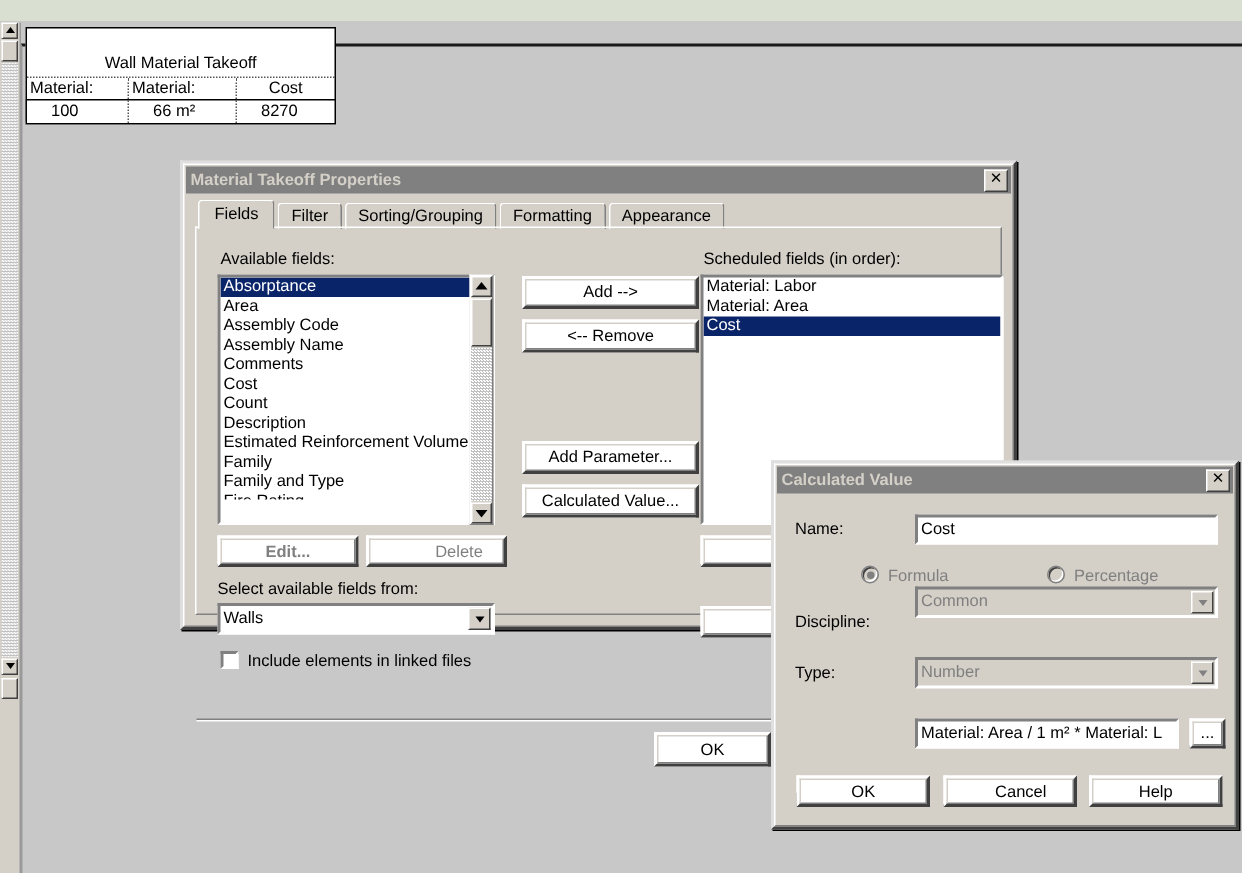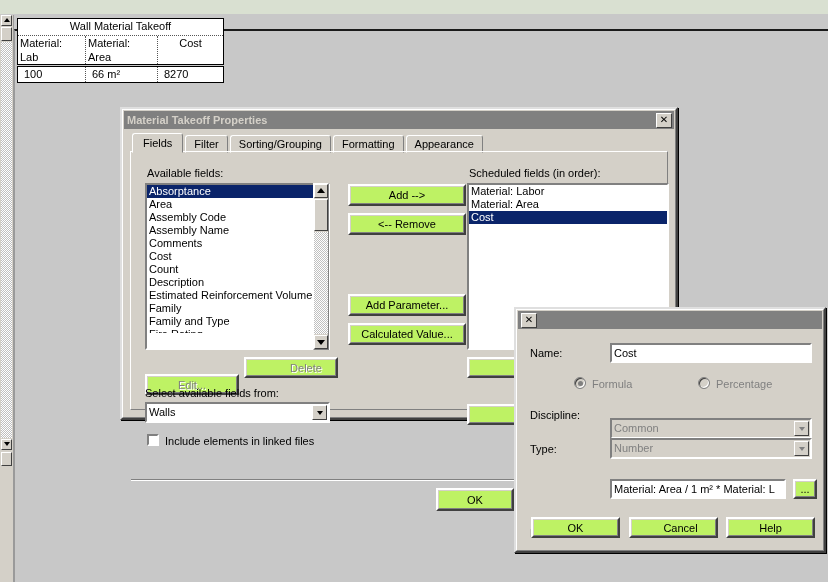--- a/index.html
+++ b/index.html
@@ -30,30 +30,30 @@
      background:repeating-conic-gradient(#fff 0% 25%, #c0c0c0 0% 50%) 0 0/2px 2px;}
   .left-scroll .sb-thumb2{position:absolute;left:1px;top:437px;width:11px;height:14px;background:#d4d0c8;
      border:1px solid #fff;border-right-color:#404040;border-bottom-color:#404040;box-sizing:border-box;}
   .tri{width:0;height:0;margin:2px auto 0;}
   .tri.up{border-left:3px solid transparent;border-right:3px solid transparent;border-bottom:4px solid #000;}
   .tri.down{border-left:3px solid transparent;border-right:3px solid transparent;border-top:4px solid #000;}
 
   
   .schedule{position:absolute;left:17px;top:18px;width:207px;background:#fff;
      border:1px solid #000;box-sizing:border-box;font-size:11px;}
-  .sch-title{text-align:center;padding:1px 0 2px;border-bottom:1px dotted #555;line-height:13px;}
+  .sch-title{text-align:center;padding:17px 0 2px;border-bottom:1px dotted #555;line-height:13px;}
   .sch-hdr{display:flex;line-height:14px;}
   .sch-hdr div{padding:0 2px;box-sizing:border-box;}
   .sch-hdr .c1{width:68px;border-right:1px dotted #555;}
   .sch-hdr .c2{width:72px;border-right:1px dotted #555;}
   .sch-hdr .c3{width:65px;text-align:center;}
   .sch-rows{position:absolute;left:17px;top:66px;width:207px;background:#fff;
      border:1px solid #000;box-sizing:border-box;}
   .sch-rows .row{display:flex;line-height:15px;}
-  .sch-rows .row div{padding:0 6px;box-sizing:border-box;}
+  .sch-rows .row div{padding:0 16px;box-sizing:border-box;}
   .sch-rows .row .c1{width:68px;border-right:1px dotted #555;}
   .sch-rows .row .c2{width:72px;border-right:1px dotted #555;}
   .sch-rows .row .c3{width:65px;}
 
   
   .dialog{position:absolute;background:#d4d0c8;
      border:2px solid;border-color:#dfdfdf #404040 #404040 #dfdfdf;
      box-shadow:1px 1px 0 #000;box-sizing:border-box;}
   .dlg-inner-border{position:absolute;inset:0;border:1px solid;
      border-color:#fff #808080 #808080 #fff;pointer-events:none;}
@@ -77,21 +77,21 @@
 
   
   .lbl{position:absolute;font-size:11px;white-space:nowrap;}
   .lbl.dim{color:#808080;}
   .listbox{position:absolute;background:#fff;overflow:hidden;
      border:2px solid;border-color:#808080 #fff #fff #808080;box-sizing:border-box;}
   .listbox .li{padding:0 2px;line-height:13px;font-size:11px;white-space:nowrap;}
   .listbox .li.sel{background:#0a246a;color:#fff;}
   .listbox .li.partial{height:5px;overflow:hidden;}
 
-  .btn{position:absolute;background:#bef264;font-size:11px;text-align:center;
+  .btn{position:absolute;background:#ffffff;font-size:11px;text-align:center;
      border:2px solid;border-color:#fff #404040 #404040 #fff;box-sizing:border-box;
      display:flex;align-items:center;justify-content:center;cursor:default;}
   .btn .ib{position:absolute;inset:0;border:1px solid;
      border-color:#d4d0c8 #808080 #808080 #d4d0c8;pointer-events:none;}
   .btn.disabled{color:#808080;text-shadow:1px 1px 0 #fff;}
 
   .textbox{position:absolute;background:#fff;font-size:11px;line-height:16px;
      padding:0 2px;overflow:hidden;white-space:nowrap;
      border:2px solid;border-color:#808080 #fff #fff #808080;box-sizing:border-box;}
 
@@ -226,21 +226,21 @@
         <span class="ib"></span>
         <span>Calculated Value...</span>
       </div>
 
     <div class="listbox" style="left:336px;top:31px;width:202px;height:167px;">
       <div class="li">Material: Labor</div>
       <div class="li">Material: Area</div>
       <div class="li sel">Cost</div>
     </div>
 
-    <div class="btn disabled" style="left:14px;top:222px;width:94px;height:21px;">
+    <div class="btn disabled" style="left:14px;top:205px;width:94px;height:21px;font-weight:bold;">
         <span class="ib"></span>
         <span>Edit...</span>
       </div>
     <div class="btn disabled" style="left:113px;top:205px;width:94px;height:21px;padding-left:30px;">
         <span class="ib"></span>
         <span>Delete</span>
       </div>
 
     <div class="btn" style="left:336px;top:205px;width:100px;height:21px;justify-content:flex-end;padding-right:6px;">
         <span class="ib"></span>
@@ -267,35 +267,36 @@
         <span class="ib"></span>
         <span>OK</span>
       </div>
   </div>
 </div>
 
 <div class="dialog" style="left:514px;top:307px;width:312px;height:246px;">
   <div class="dlg-inner-border"></div>
 
   <div class="titlebar">
+    <div class="tt">Calculated Value</div>
     <div class="closebtn">✕</div>
   </div>
 
   <div class="lbl" style="left:14px;top:38px;">Name:</div>
   <div class="textbox" style="left:94px;top:34px;width:202px;height:20px;">Cost</div>
 
   <div class="radio" style="left:58px;top:68px;">
       <span class="dot"></span>
     </div>
   <div class="lbl dim" style="left:76px;top:69px;">Formula</div>
   <div class="radio" style="left:182px;top:68px;"></div>
   <div class="lbl dim" style="left:200px;top:69px;">Percentage</div>
 
   <div class="lbl" style="left:14px;top:100px;">Discipline:</div>
-  <div class="combo dim" style="left:94px;top:109px;width:202px;height:21px;">
+  <div class="combo dim" style="left:94px;top:82px;width:202px;height:21px;">
     <span>Common</span>
     <span class="arrow">
         <span class="tri down"></span>
       </span>
   </div>
 
   <div class="lbl" style="left:14px;top:134px;">Type:</div>
   <div class="combo dim" style="left:94px;top:129px;width:202px;height:21px;">
     <span>Number</span>
     <span class="arrow">

